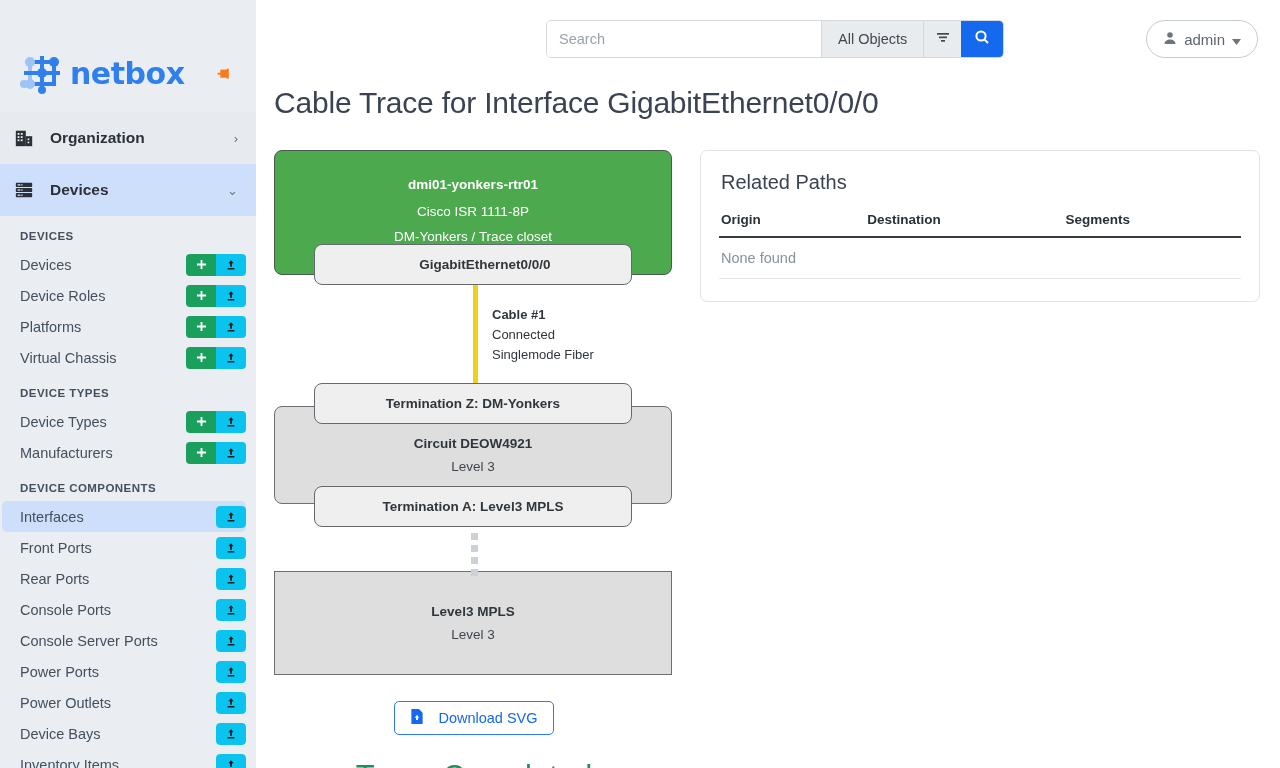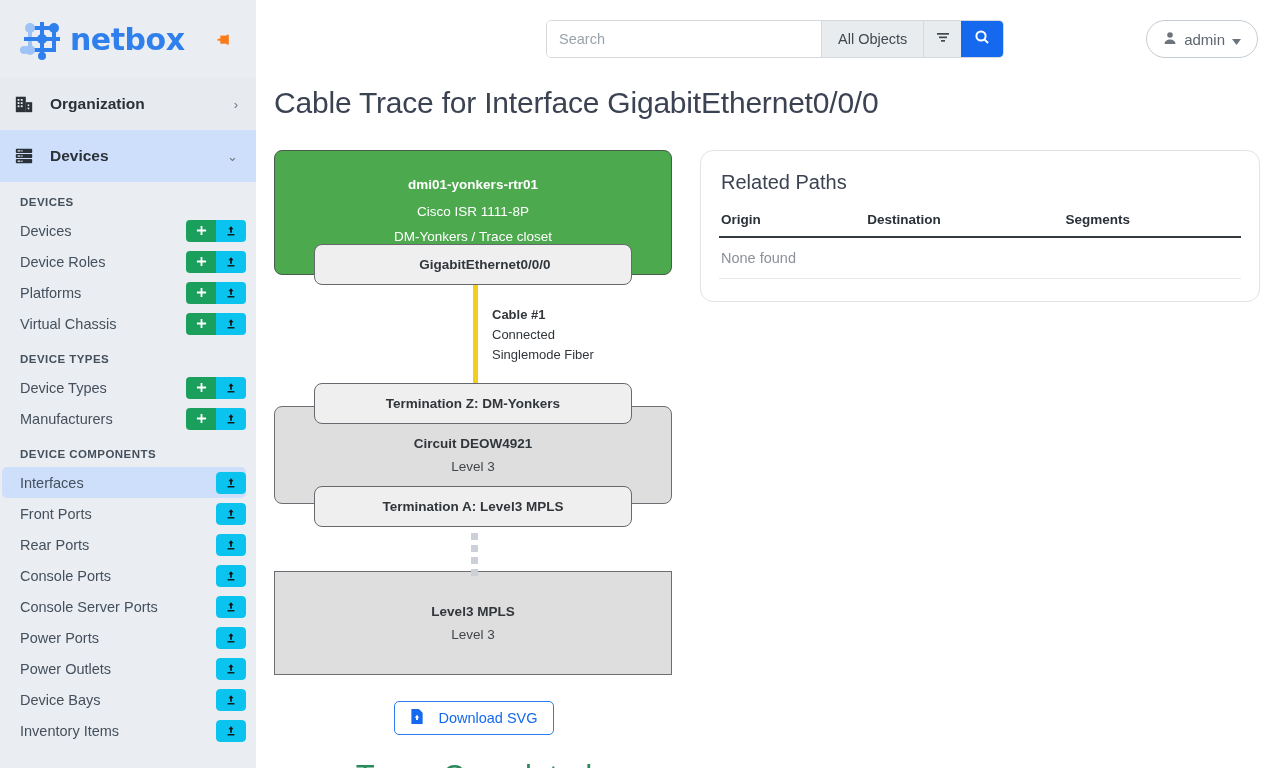--- a/index.html
+++ b/index.html
@@ -17,20 +17,21 @@
     position: absolute; left: 0; top: 0;
     width: 256px; height: 768px;
     background: #eaedf1;
     overflow: hidden;
   }
   .brand-row {
     height: 78px;
     display: flex; align-items: center;
     padding: 0 6px 0 20px;
     position: relative;
+    margin-top: 34px;
   }
   .logo-mark { width: 46px; height: 42px; flex: 0 0 auto; }
   .logo-word {
     font-size: 30px; font-weight: 700; color: #2f80ed;
     letter-spacing: -0.5px; margin-left: 4px;
     font-family: "DejaVu Sans", sans-serif;
   }
   .pin-icon { position: absolute; right: 24px; top: 32px; }
 
   .nav-group {
@@ -184,21 +185,21 @@
     font-size: 14.5px; padding: 7px 15px; cursor: pointer;
     font-family: "Liberation Sans", sans-serif;
   }
   .trace-status {
     text-align: center; padding-top: 24px;
     font-size: 31px; color: #2a8a5c; font-weight: 400;
   }
 
   
   .card {
-    border: 1px solid #e0e3e7; border-radius: 13px;
+    border: 1px solid #e0e3e7; border-radius: 7px;
     background: #fff; padding: 18px 18px 22px;
   }
   .card-title { font-size: 20px; color: #3b4252; padding: 2px 0 18px 2px; }
   table.paths { width: 100%; border-collapse: collapse; }
   table.paths th {
     text-align: left; font-size: 13.5px; font-weight: 700; color: #2b3139;
     padding: 0 0 9px 2px; border-bottom: 2px solid #343a40;
   }
   table.paths td {
     font-size: 14.5px; color: #8a9199; padding: 12px 0 12px 2px;

